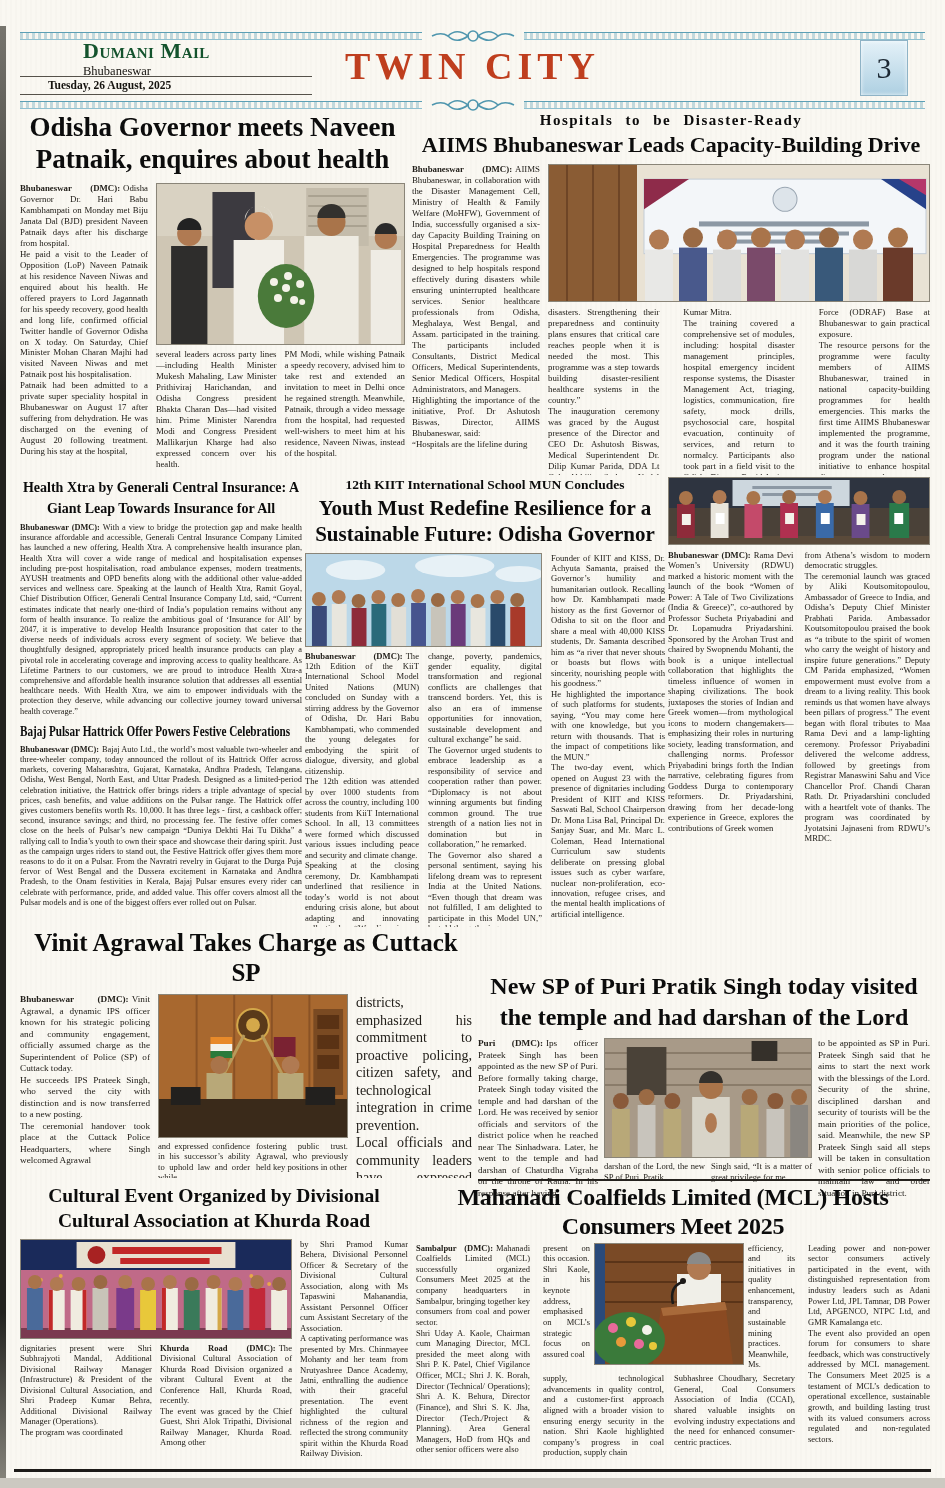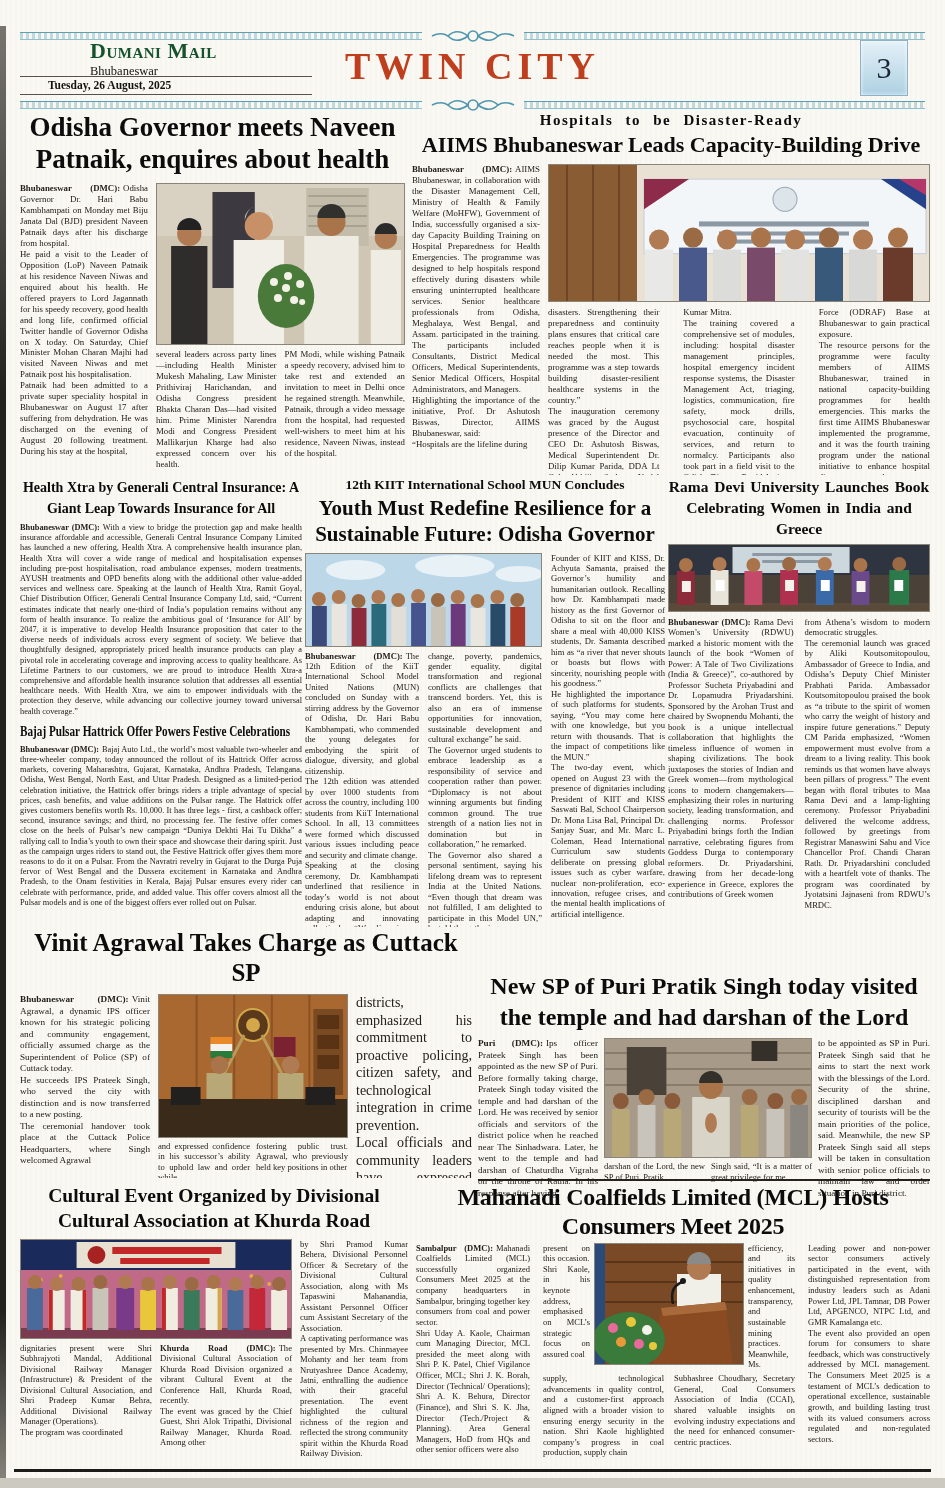--- a/index.html
+++ b/index.html
@@ -12,21 +12,21 @@
   .scan-bottom{position:absolute;left:0;top:1478px;width:945px;height:10px;background:#ccc9c1;}
   .rule-puri{position:absolute;left:478px;top:1179px;width:452px;height:2px;background:#26231f;}
   .rule-bottom{position:absolute;left:14px;top:1469px;width:917px;height:3px;background:#1d1b18;}
 
   
   .orn{position:absolute;display:flex;align-items:center;gap:6px;height:16px;}
   .orn-line{flex:1;height:6px;border-top:1.5px solid #5b9fb5;border-bottom:1px solid #8fc0d0;
         background:repeating-linear-gradient(90deg,rgba(91,159,181,.35) 0 3px,transparent 3px 6px);}
   .orn-top{left:20px;top:28px;width:905px;}
   .orn-bot{left:20px;top:97px;width:905px;}
-  .mh-left{position:absolute;left:90px;top:40px;}
+  .mh-left{position:absolute;left:83px;top:40px;}
   .mh-name{font-variant:small-caps;font-weight:bold;font-size:22px;color:#14532d;letter-spacing:.5px;line-height:1;}
   .mh-city{font-size:12.5px;color:#15130f;margin-top:2px;}
   .mh-rule{position:absolute;height:1px;background:#55524a;left:20px;width:292px;}
   .mh-date{position:absolute;left:48px;top:79px;font-weight:bold;font-size:11.5px;color:#15130f;}
   .mh-title{position:absolute;left:0;top:47px;width:945px;text-align:center;font-weight:bold;
         font-size:38px;letter-spacing:5px;color:#bf3e1e;line-height:1;}
   .mh-page{position:absolute;left:860px;top:40px;width:46px;height:54px;border:1px solid #8fb3c6;
         background:linear-gradient(180deg,#e4f1f8,#aed0e2);display:flex;align-items:center;justify-content:center;
         font-size:30px;color:#1c2833;box-shadow:inset 0 0 4px rgba(255,255,255,.8);}
 
@@ -345,21 +345,20 @@
 The Governor also shared a personal sentiment, saying his lifelong dream was to represent India at the United Nations. “Even though that dream was not fulfilled, I am delighted to participate in this Model UN,” he told the gathering.</div>
         </div>
       </div>
       <div class="body dense c3">Founder of KIIT and KISS, Dr. Achyuta Samanta, praised the Governor’s humility and humanitarian outlook. Recalling how Dr. Kambhampati made history as the first Governor of Odisha to sit on the floor and share a meal with 40,000 KISS students, Dr. Samanta described him as “a river that never shouts or boasts but flows with sincerity, nourishing people with his goodness.”
 He highlighted the importance of such platforms for students, saying, “You may come here with one knowledge, but you return with thousands. That is the impact of competitions like the MUN.”
 The two-day event, which opened on August 23 with the presence of dignitaries including President of KIIT and KISS Saswati Bal, School Chairperson Dr. Mona Lisa Bal, Principal Dr. Sanjay Suar, and Mr. Marc L. Coleman, Head International Curriculum saw students deliberate on pressing global issues such as cyber warfare, nuclear non-proliferation, eco-innovation, refugee crises, and the mental health implications of artificial intelligence.</div>
     </div>
   </section>
 
   <section class="art" id="art-rama">
-    <h2 class="hl">Rama Devi University Launches Book Celebrating Women in India and Greece</h2>
     <div class="photo">
       <svg viewBox="0 0 262 66" preserveAspectRatio="none">
         <rect width="262" height="66" fill="#4a4138"></rect>
         <rect width="262" height="30" fill="#2e3440"></rect>
         <rect x="64" y="2" width="118" height="26" fill="#cdd7de"></rect>
         <g fill="#8c98a4">
             <rect x="84" y="8" width="80" height="3"></rect>
             <rect x="94" y="15" width="60" height="3"></rect>
           </g>
         <rect y="58" width="262" height="8" fill="#5a4a3a"></rect>

